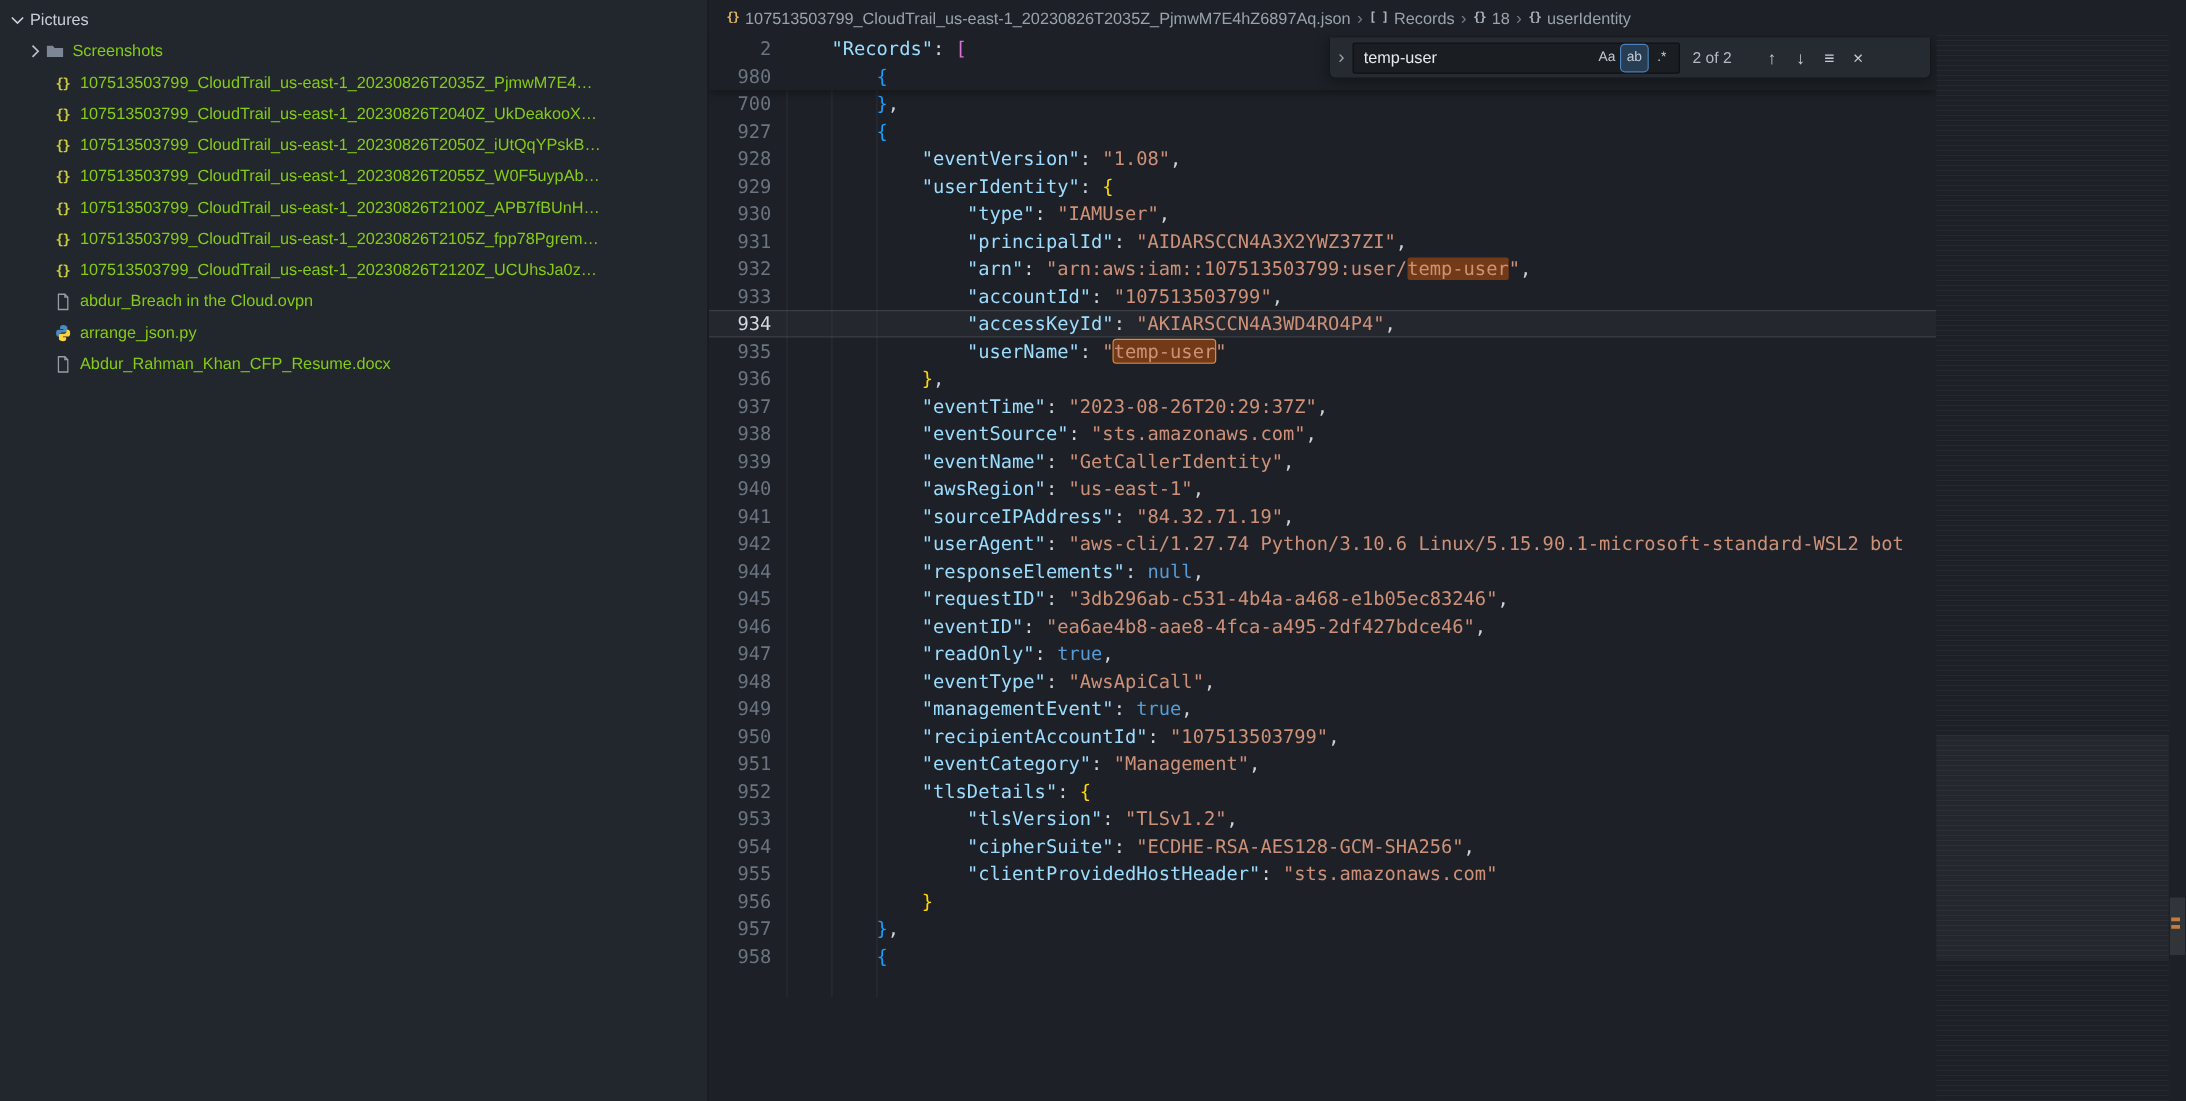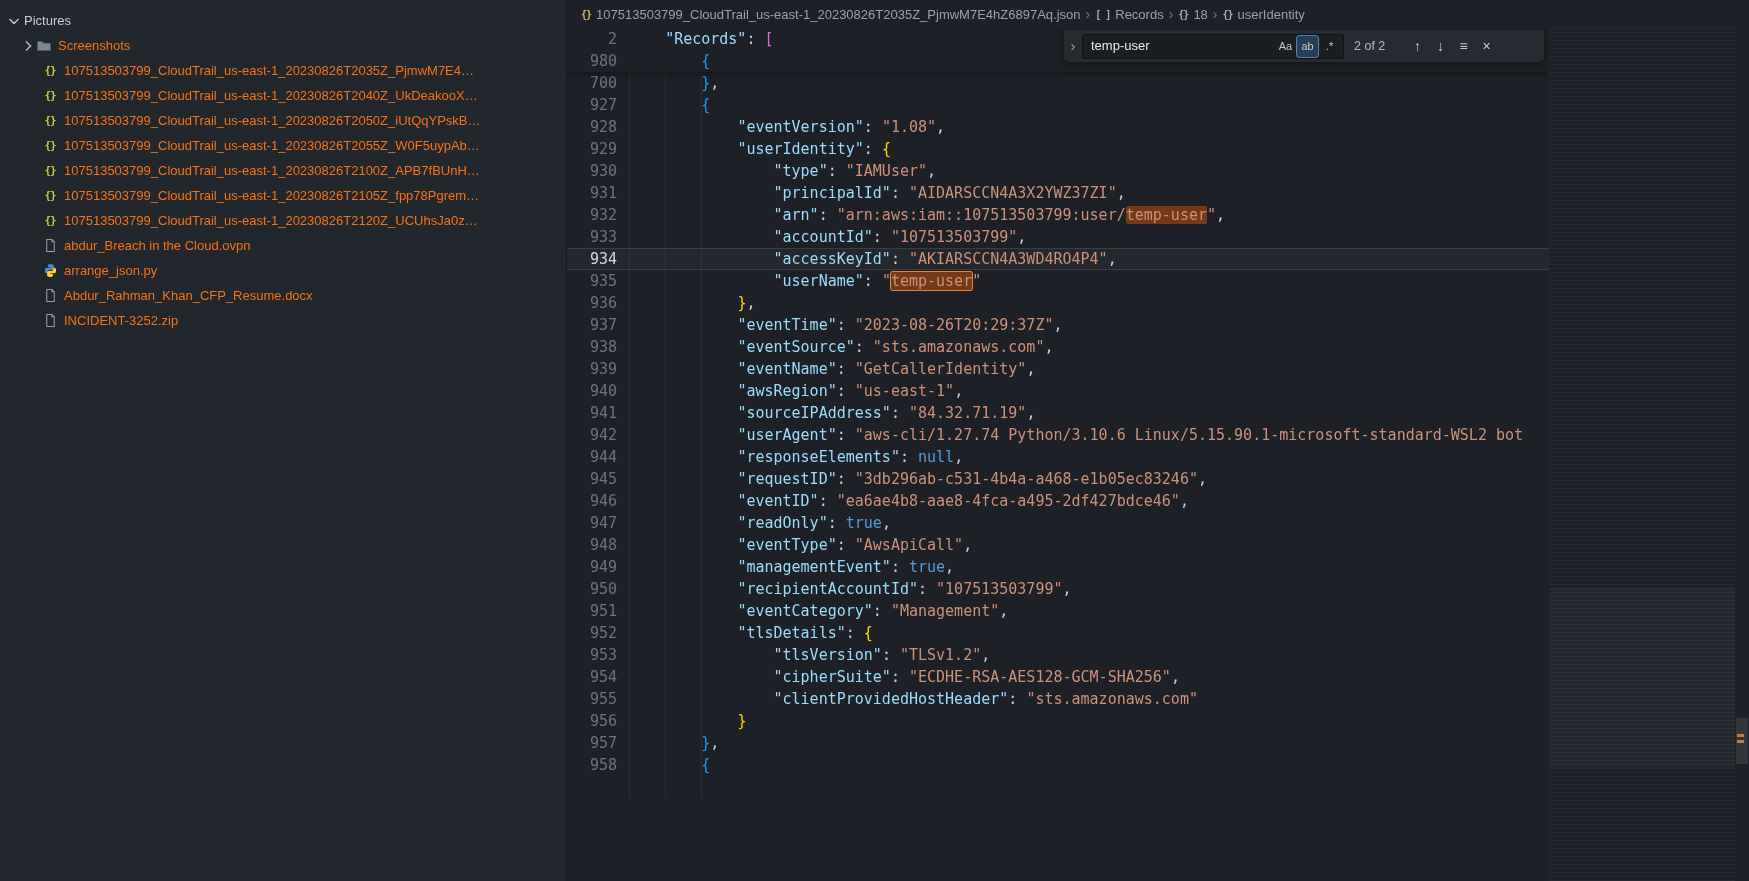--- a/index.html
+++ b/index.html
@@ -9,22 +9,22 @@
     --match-bg:rgba(234,92,0,.42); --line-number:#6b7480; --active-line-number:#d3d9e0;
     --json-icon:#cbcb41;
   }
   *{box-sizing:border-box}
   html,body{margin:0;padding:0}
   body{width:1749px;height:881px;overflow:hidden;background:var(--editor-bg);font-family:"Liberation Sans",sans-serif}
   .app{display:flex;width:1749px;height:881px}
 
   
   .sidebar{width:567px;flex:none;background:var(--sidebar-bg);border-right:1px solid #14171c;padding-top:8px;color:#b9c0ca;font-size:13px;overflow:hidden}
-  .tree-row{height:25px;display:flex;align-items:center;white-space:nowrap;overflow:hidden;cursor:pointer}
-  .tree-row .lbl{margin-left:6px;color:#f97316}
+  .tree-row{height:25px;display:flex;align-items:flex-start;white-space:nowrap;overflow:hidden;cursor:pointer}
+  .tree-row .lbl{margin-left:6px;color:#84cc16}
   .root-row{padding-left:6px}
   .root-row .lbl{margin-left:2px;color:#c9cfd8}
   .folder-row{padding-left:20px}
   .file-row{padding-left:42px}
   .chev,.ico{width:16px;height:16px;flex:none;display:flex;align-items:center;justify-content:center}
   .json-ico{color:var(--json-icon);font:700 11px "DejaVu Sans Mono",monospace;letter-spacing:-1px}
 
   
   .editor{flex:1;position:relative;background:var(--editor-bg);min-width:0;overflow:hidden}
   .breadcrumbs{height:28px;display:flex;align-items:center;padding-left:14px;font-size:13px;color:#9aa2ad;white-space:nowrap;overflow:hidden}
@@ -143,29 +143,20 @@
           <span class="lbl">arrange_json.py</span>
         </div>
         <div class="tree-row file-row">
           <span class="ico">
             <svg width="15" height="15" viewBox="0 0 16 16">
               <path d="M4 1.5h5.5L12 4v10.5H4z" fill="none" stroke="#959ea8" stroke-width="1.1"></path>
               <path d="M9.5 1.5V4H12" fill="none" stroke="#959ea8" stroke-width="1.1"></path>
             </svg>
           </span>
           <span class="lbl">Abdur_Rahman_Khan_CFP_Resume.docx</span>
-        </div>
-        <div class="tree-row file-row">
-          <span class="ico">
-            <svg width="15" height="15" viewBox="0 0 16 16">
-              <path d="M4 1.5h5.5L12 4v10.5H4z" fill="none" stroke="#959ea8" stroke-width="1.1"></path>
-              <path d="M9.5 1.5V4H12" fill="none" stroke="#959ea8" stroke-width="1.1"></path>
-            </svg>
-          </span>
-          <span class="lbl">INCIDENT-3252.zip</span>
         </div>
       </div>
   </aside>
 
   <main class="editor">
     <div class="breadcrumbs" id="breadcrumbs">
         <span class="bc-item">
           <span class="bc-ico bc-file">{}</span>
           <span class="bc-lbl">107513503799_CloudTrail_us-east-1_20230826T2035Z_PjmwM7E4hZ6897Aq.json</span>
         </span>

